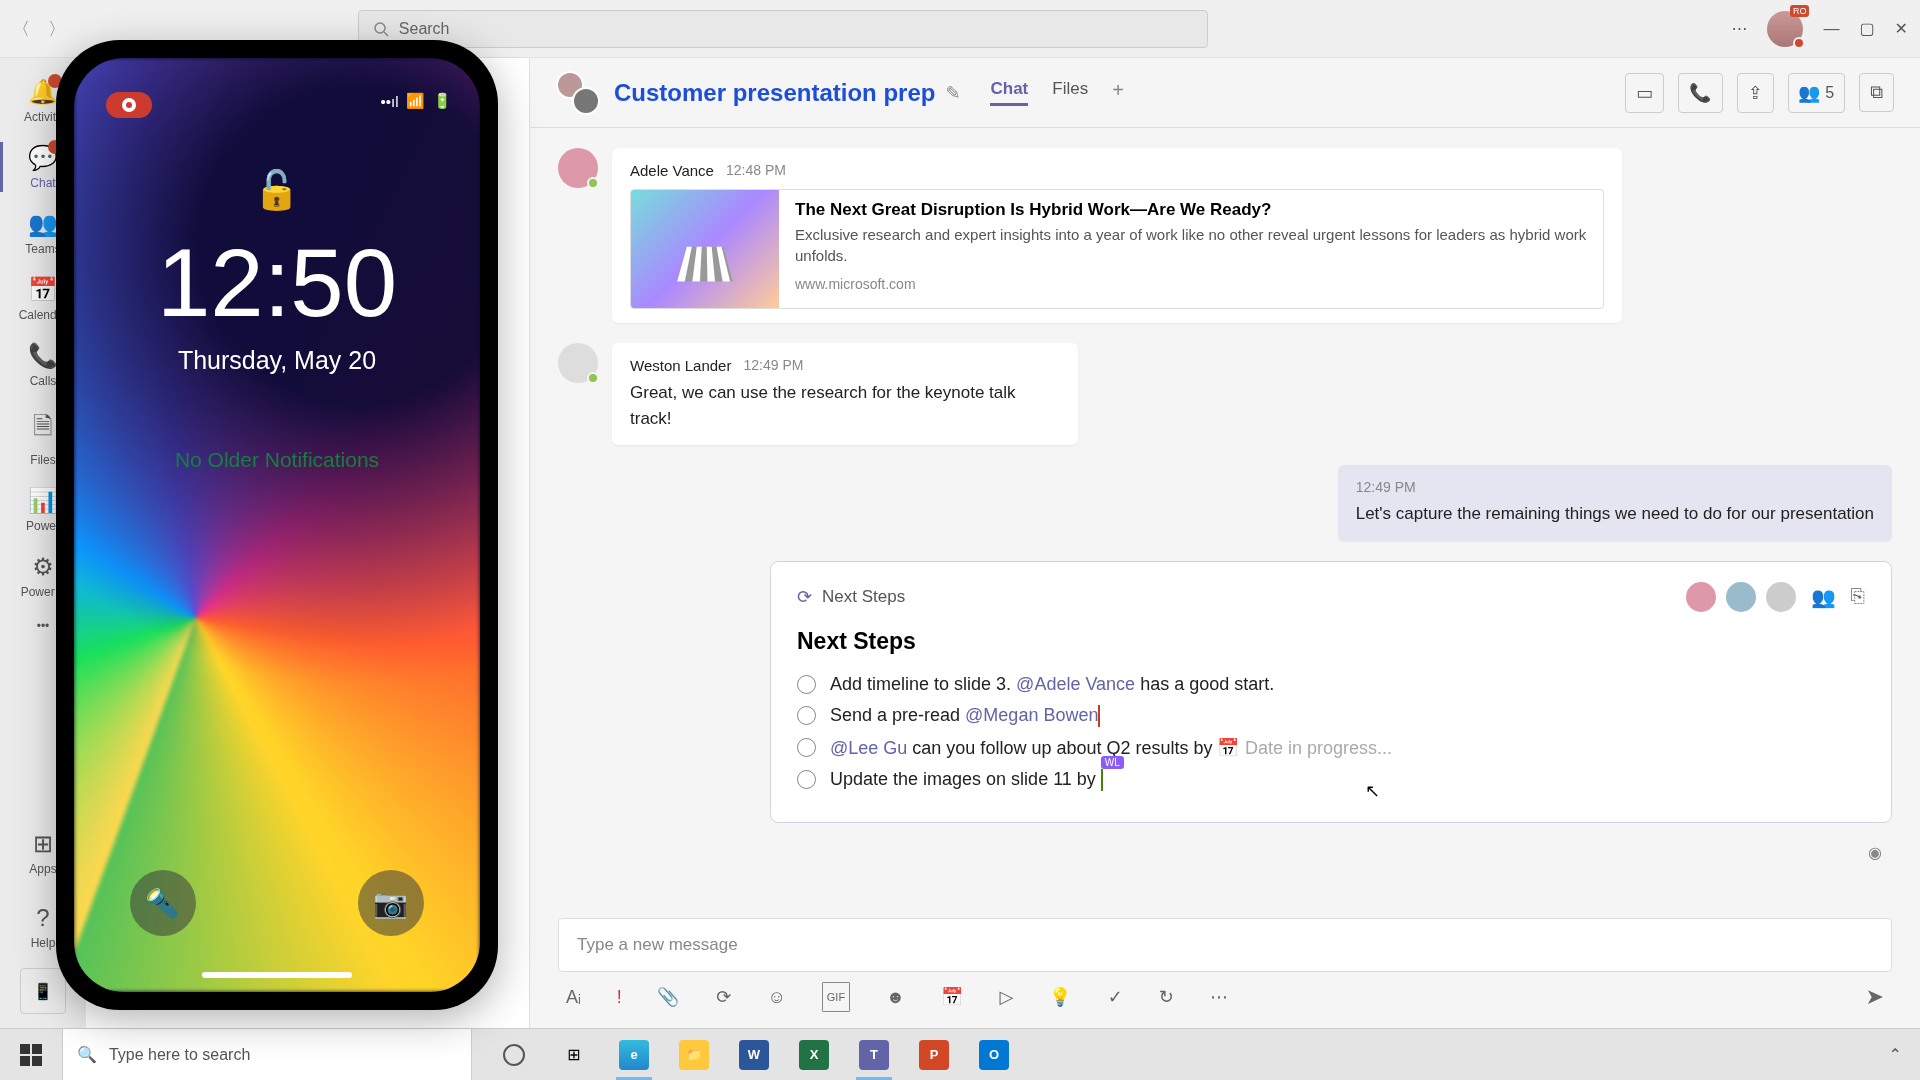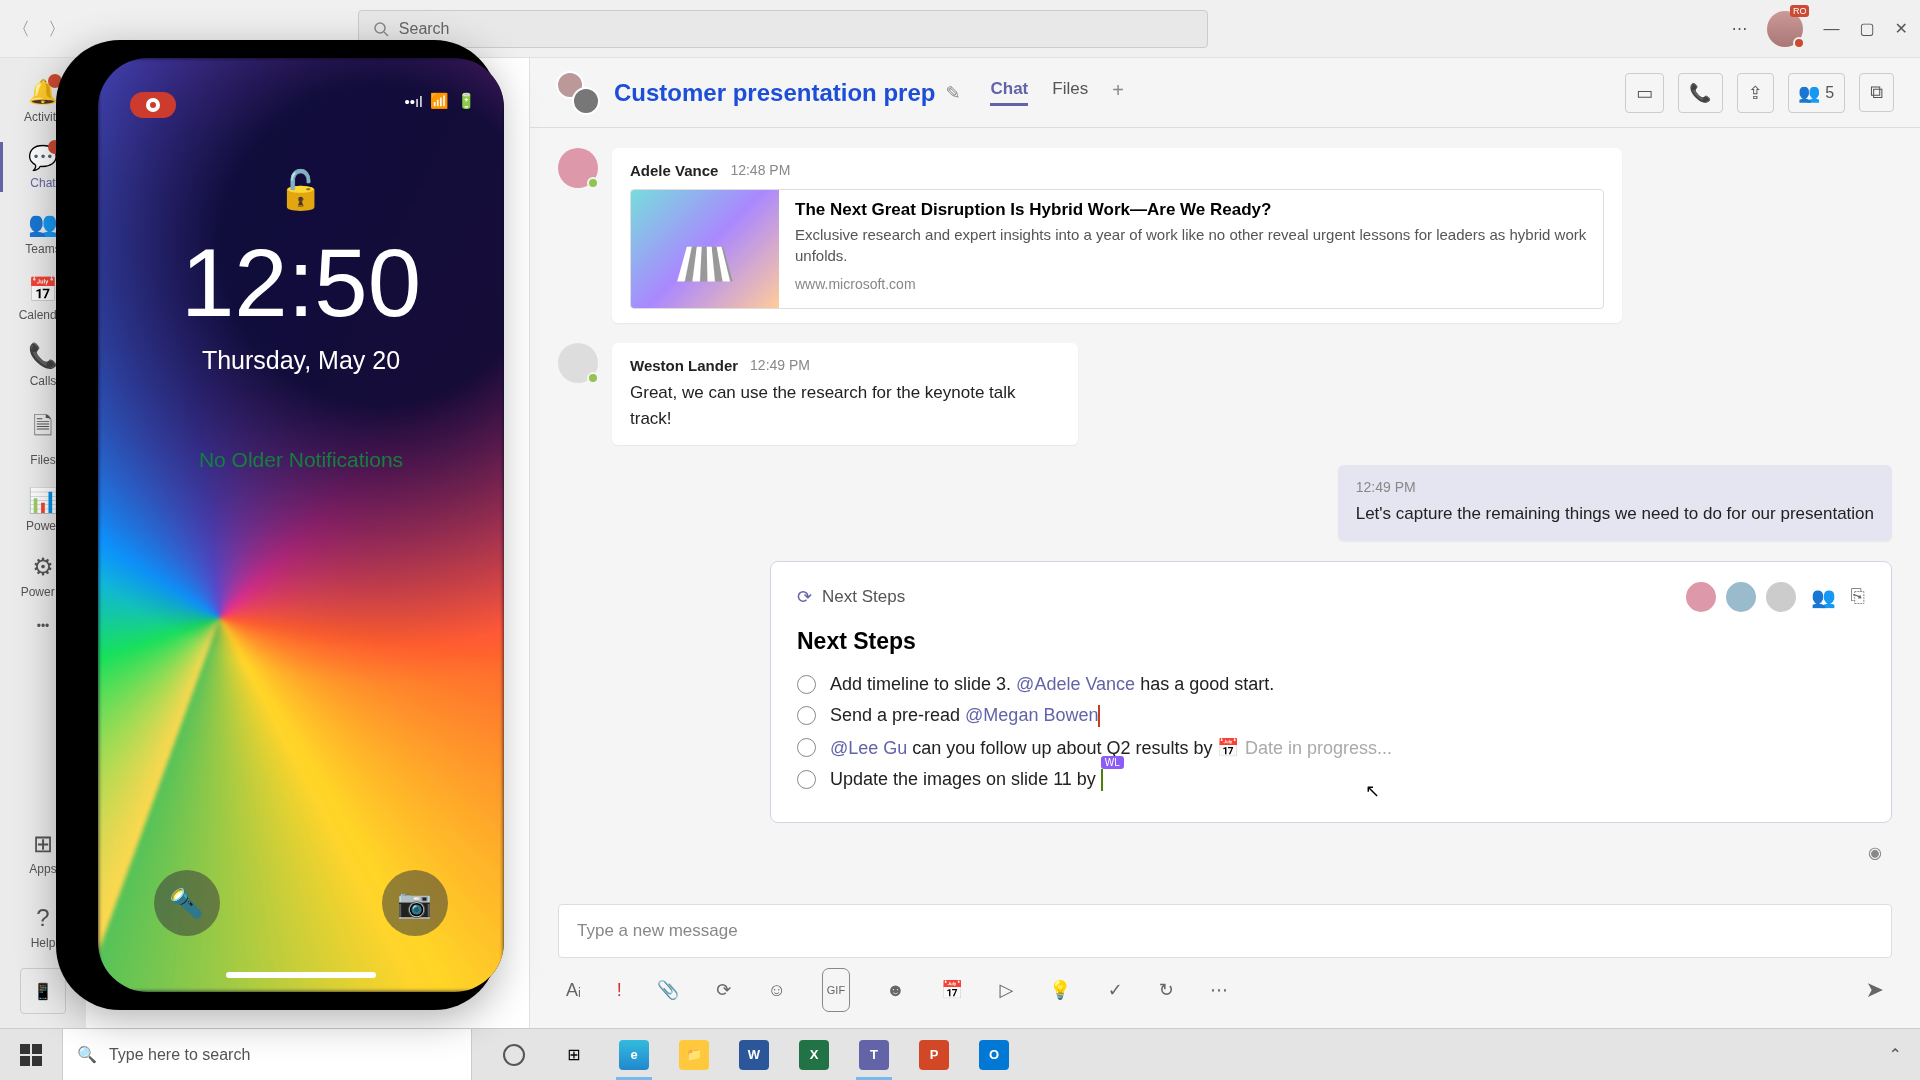--- a/index.html
+++ b/index.html
@@ -49,21 +49,21 @@
 .chat-actions .box { border: 1px solid #ccc; border-radius: 4px; padding: 8px 10px; display: flex; align-items: center; gap: 4px; }
 .chat-actions .icon { font-size: 18px; }
 
 
 .messages { flex: 1; overflow-y: auto; padding: 20px 28px 10px; display: flex; flex-direction: column; gap: 20px; }
 .msg-block { display: flex; gap: 14px; }
 .msg-avatar { width: 40px; height: 40px; border-radius: 50%; background: #c9b; flex-shrink: 0; position: relative; }
 .msg-avatar .dot { position:absolute; bottom:-1px; right:-1px; width:12px; height:12px; background:#92c353; border:2px solid #f5f5f5; border-radius:50%; }
 .bubble { background: #fff; border-radius: 6px; padding: 14px 18px; max-width: 1010px; box-shadow: 0 1px 2px rgba(0,0,0,0.06); }
 .msg-head { display: flex; gap: 12px; margin-bottom: 6px; }
-.msg-name { font-weight: 700; font-size: 15px; color: #222; }
+.msg-name { font-weight: 400; font-size: 15px; color: #222; }
 .msg-time { font-size: 14px; color: #888; }
 .msg-text { font-size: 17px; color: #222; line-height: 1.5; }
 .msg-text a { color: #6264a7; text-decoration: none; }
 .link-card { display: flex; border: 1px solid #ddd; border-radius: 4px; margin-top: 10px; overflow: hidden; }
 .link-thumb { width: 148px; height: 118px; background: linear-gradient(135deg,#7dd,#a8f,#fc9); flex-shrink: 0; position:relative; }
 .link-thumb::after { content:""; position:absolute; top:40%; left:35%; width:30%; height:40%; background:repeating-linear-gradient(90deg,#fff 0 6px,#999 6px 12px); transform: perspective(80px) rotateX(45deg); }
 .link-body { padding: 10px 16px; }
 .link-title { font-weight: 700; font-size: 17px; margin-bottom: 4px; }
 .link-desc { font-size: 15px; color: #555; line-height: 1.4; }
 .link-domain { font-size: 14px; color: #888; margin-top: 10px; }
@@ -90,21 +90,21 @@
 .sent-check { color:#888; align-self:flex-end; margin-right:10px; font-size:16px; }
 
 
 .compose-wrap { padding: 0 28px 16px; }
 .compose { background: #fff; border: 1px solid #ddd; border-radius: 4px; padding: 16px 18px; color: #888; font-size: 17px; margin-bottom: 10px; }
 .compose-tools { display: flex; align-items: center; gap: 36px; color: #666; font-size: 18px; padding: 0 8px; }
 .compose-tools .send { margin-left: auto; font-size: 22px; }
 
 
 .phone { position: absolute; top: 40px; left: 56px; width: 442px; height: 970px; background: #000; border-radius: 64px; padding: 18px; z-index: 50; box-shadow: 0 10px 40px rgba(0,0,0,0.3); }
-.phone-screen { width: 100%; height: 100%; border-radius: 50px; background: #0a0a2a; position: relative; overflow: hidden; margin-left: 24px; }
+.phone-screen { width: 100%; height: 100%; border-radius: 50px; background: #0a0a2a; position: relative; overflow: hidden; }
 .rainbow { position: absolute; inset: 0; background: conic-gradient(from 200deg at 30% 60%, #f5d76e, #3ad46e, #2a9df4, #6a5acd, #e84393, #ff7043, #ffd54f, #66bb6a); filter: blur(2px) saturate(130%); }
 .rainbow::before { content:""; position:absolute; inset:0; background: radial-gradient(circle at 70% 20%, rgba(10,10,42,0.95) 20%, transparent 55%); }
 .pill { position: absolute; top: 34px; left: 32px; background: #cc3b2e; border-radius: 18px; padding: 6px 16px; display:flex; align-items:center; gap:6px; }
 .pill .rec { width:14px; height:14px; background:#fff; border-radius:50%; display:flex; align-items:center; justify-content:center; }
 .pill .rec::after { content:""; width:6px; height:6px; background:#cc3b2e; border-radius:50%; }
 .status-icons { position:absolute; top:34px; right:28px; display:flex; gap:8px; color:#fff; font-size:15px; align-items:center; }
 .lock { position:absolute; top:110px; left:50%; transform:translateX(-50%); color:#fff; font-size:38px; }
 .phone-time { position:absolute; top:170px; left:0; right:0; text-align:center; color:#fff; font-size:96px; font-weight:300; }
 .phone-date { position:absolute; top:288px; left:0; right:0; text-align:center; color:#fff; font-size:25px; }
 .no-notif { position:absolute; top:390px; left:0; right:0; text-align:center; color:#15803d; font-size:21px; }
@@ -324,21 +324,21 @@
     <div class="compose-wrap">
       <div class="compose">
         <span>Type a new message</span>
       </div>
       <div class="compose-tools">
         <span>Aᵢ</span>
         <span style="color:#c33;">!</span>
         <span>📎</span>
         <span>⟳</span>
         <span>☺</span>
-        <span style="border:1px solid #888;font-size:11px;padding:15px 4px;border-radius:7px;">GIF</span>
+        <span style="border:1px solid #888;font-size:11px;padding:8px 4px;border-radius:1px;">GIF</span>
         <span>☻</span>
         <span>📅</span>
         <span>▷</span>
         <span>💡</span>
         <span>✓</span>
         <span>↻</span>
         <span>⋯</span>
         <span class="send">➤</span>
       </div>
     </div>

